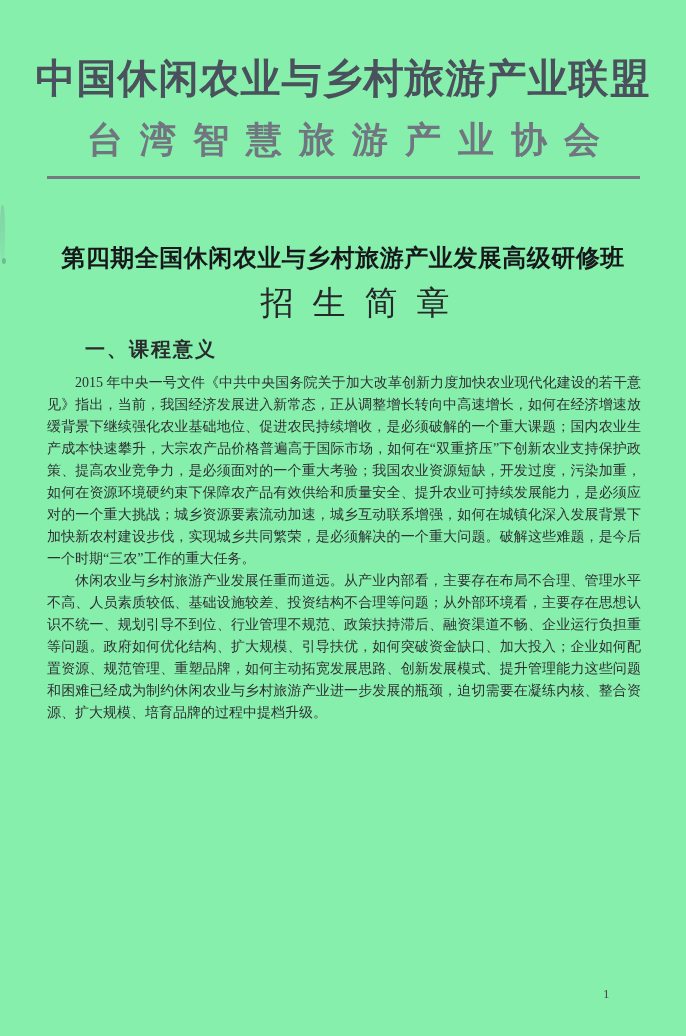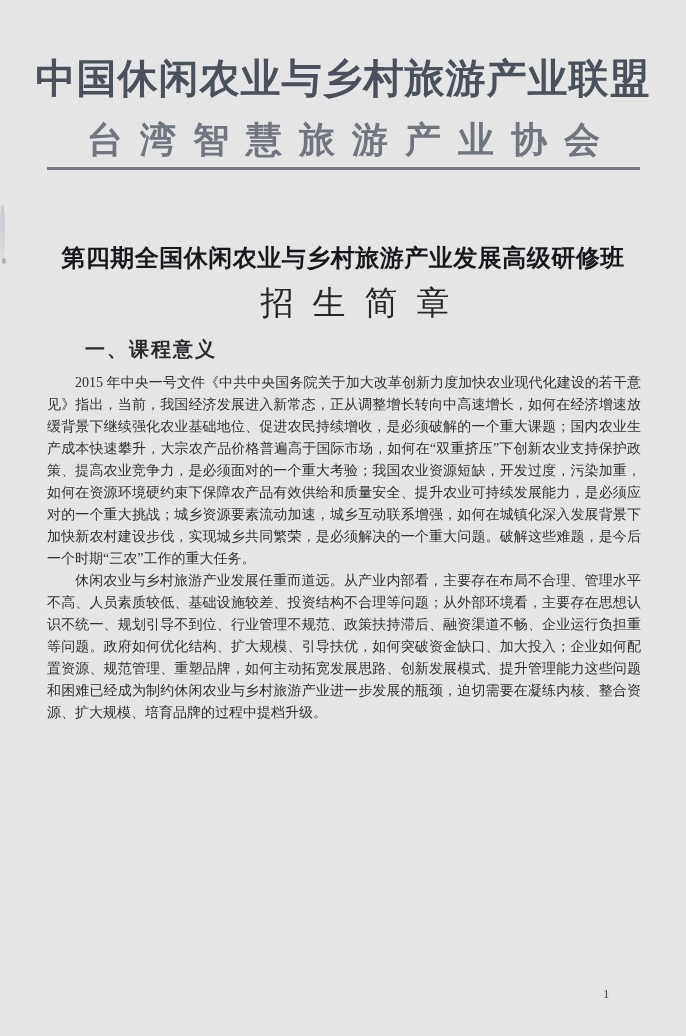--- a/index.html
+++ b/index.html
@@ -4,21 +4,21 @@
 <style>
   html, body {
     margin: 0;
     padding: 0;
     background: #ffffff;
   }
   .page {
     position: relative;
     width: 686px;
     height: 1036px;
-    background: #e5e5e5;
+    background: #86efac;
     overflow: hidden;
     font-family: "Liberation Serif", "DejaVu Serif", serif;
   }
 
   
   .org-line1 {
     position: absolute;
     top: 52px;
     left: 0;
     width: 100%;
@@ -30,21 +30,21 @@
     letter-spacing: 1px;
     color: #4a505c;
   }
   .org-line2-wrap {
     position: absolute;
     top: 120px;
     left: 47px;
     right: 46px;
     text-align: center;
     border-bottom: 3px solid #747984;
-    padding-bottom: 7px;
+    padding-bottom: 16px;
   }
   .org-line2 {
     font-family: "Liberation Sans", "DejaVu Sans", sans-serif;
     font-weight: 700;
     font-size: 36px;
     line-height: 40px;
     letter-spacing: 17px;
     margin-right: -17px;
     color: #70757f;
   }

